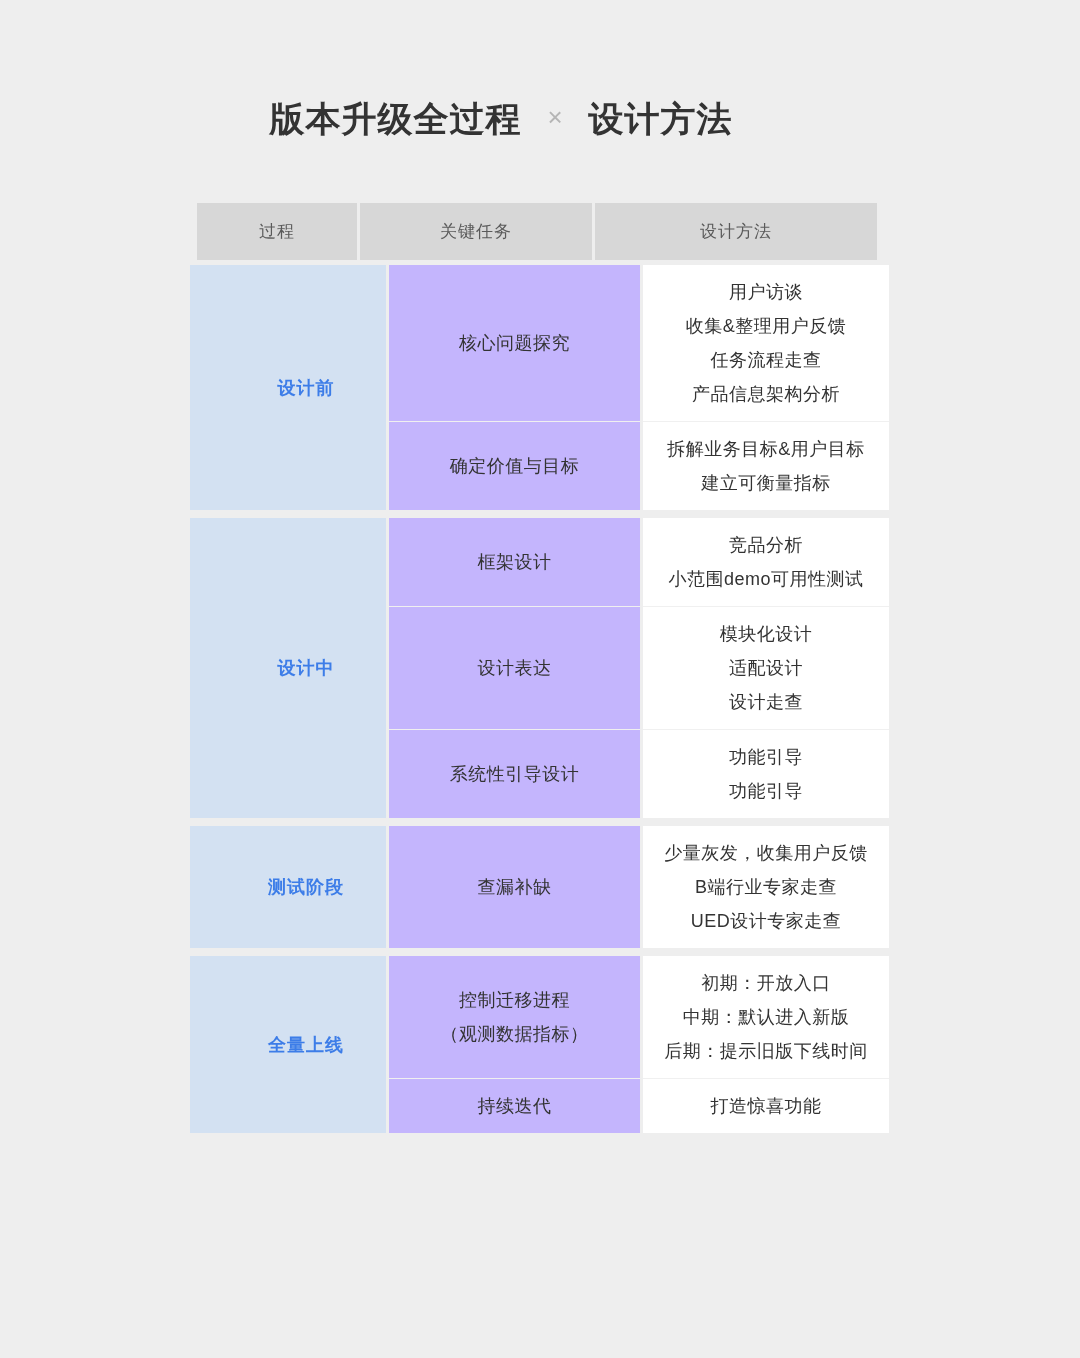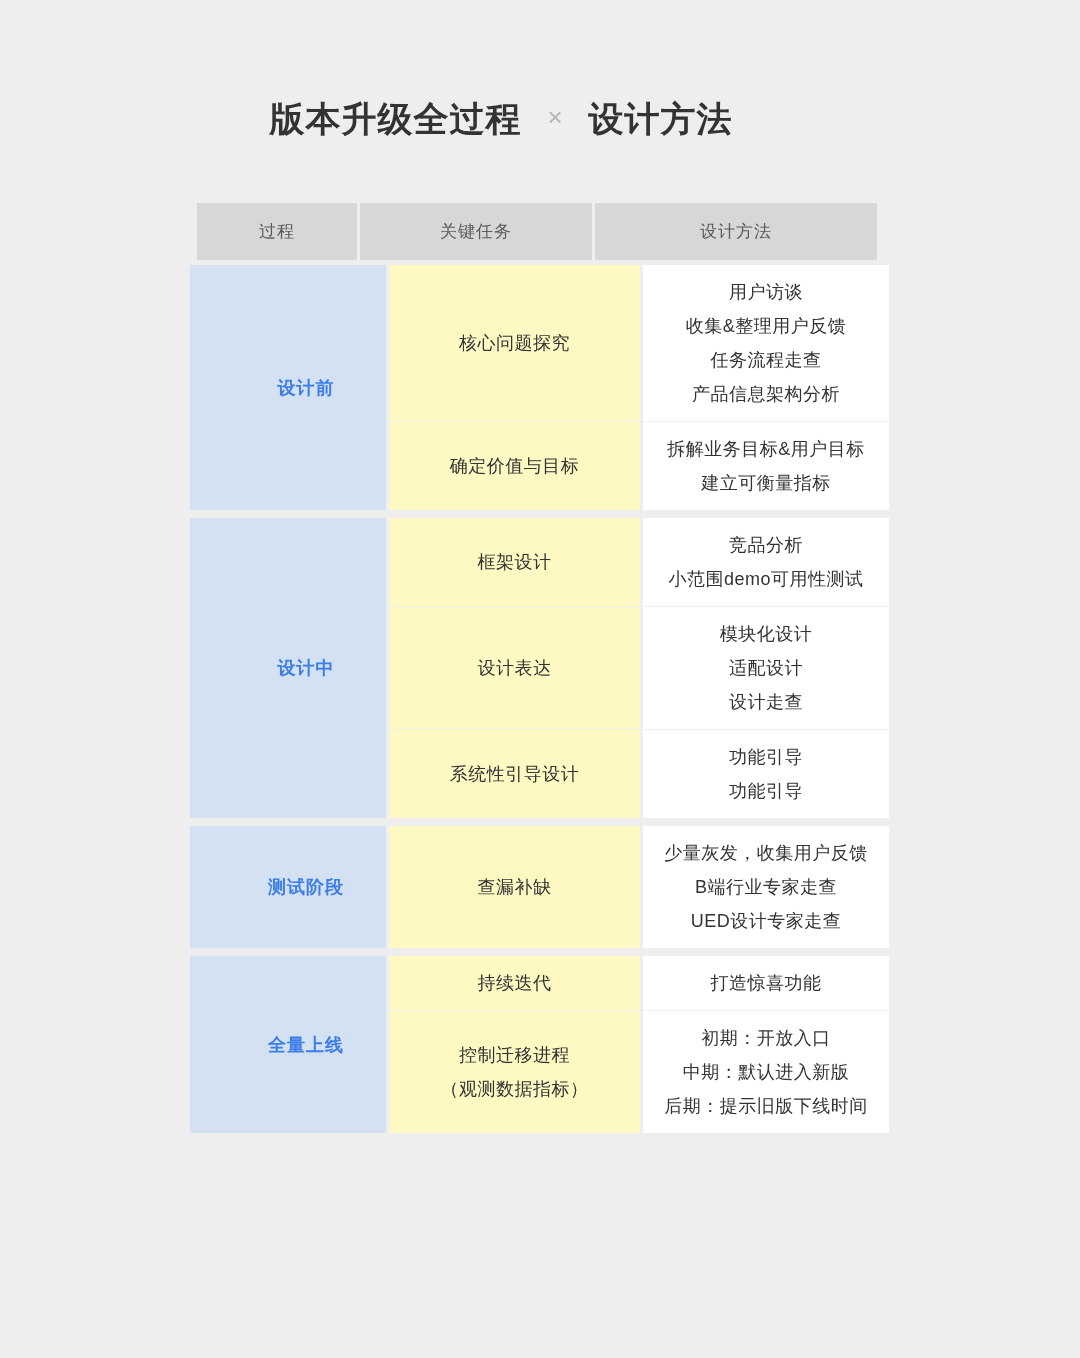--- a/index.html
+++ b/index.html
@@ -100,21 +100,21 @@
     display: flex;
     background: transparent;
   }
   .trow + .trow .task,
   .trow + .trow .method {
     border-top: 1px solid #f0f0f0;
   }
   .task {
     width: 251px;
     flex: 0 0 251px;
-    background: #fef9c3;
+    background: #c4b5fd;
     display: flex;
     flex-direction: column;
     align-items: center;
     justify-content: center;
     padding: 10px 16px;
     box-sizing: border-box;
   }
   .method {
     flex: 1 1 auto;
     background: #ffffff;
@@ -231,34 +231,34 @@
           </div>
         </div>
       </div>
       <div class="section">
         <div class="stage-cell">
           <div class="stage-label">全量上线</div>
         </div>
         <div class="rows">
           <div class="trow">
             <div class="task">
-              <div class="line">持续迭代</div>
-            </div>
-            <div class="method">
-              <div class="line">打造惊喜功能</div>
-            </div>
-          </div>
-          <div class="trow">
-            <div class="task">
               <div class="line">控制迁移进程</div>
               <div class="line">（观测数据指标）</div>
             </div>
             <div class="method">
               <div class="line">初期：开放入口</div>
               <div class="line">中期：默认进入新版</div>
               <div class="line">后期：提示旧版下线时间</div>
             </div>
           </div>
+          <div class="trow">
+            <div class="task">
+              <div class="line">持续迭代</div>
+            </div>
+            <div class="method">
+              <div class="line">打造惊喜功能</div>
+            </div>
+          </div>
         </div>
       </div>
     </div>
 
 </div>
 
 </body></html>

